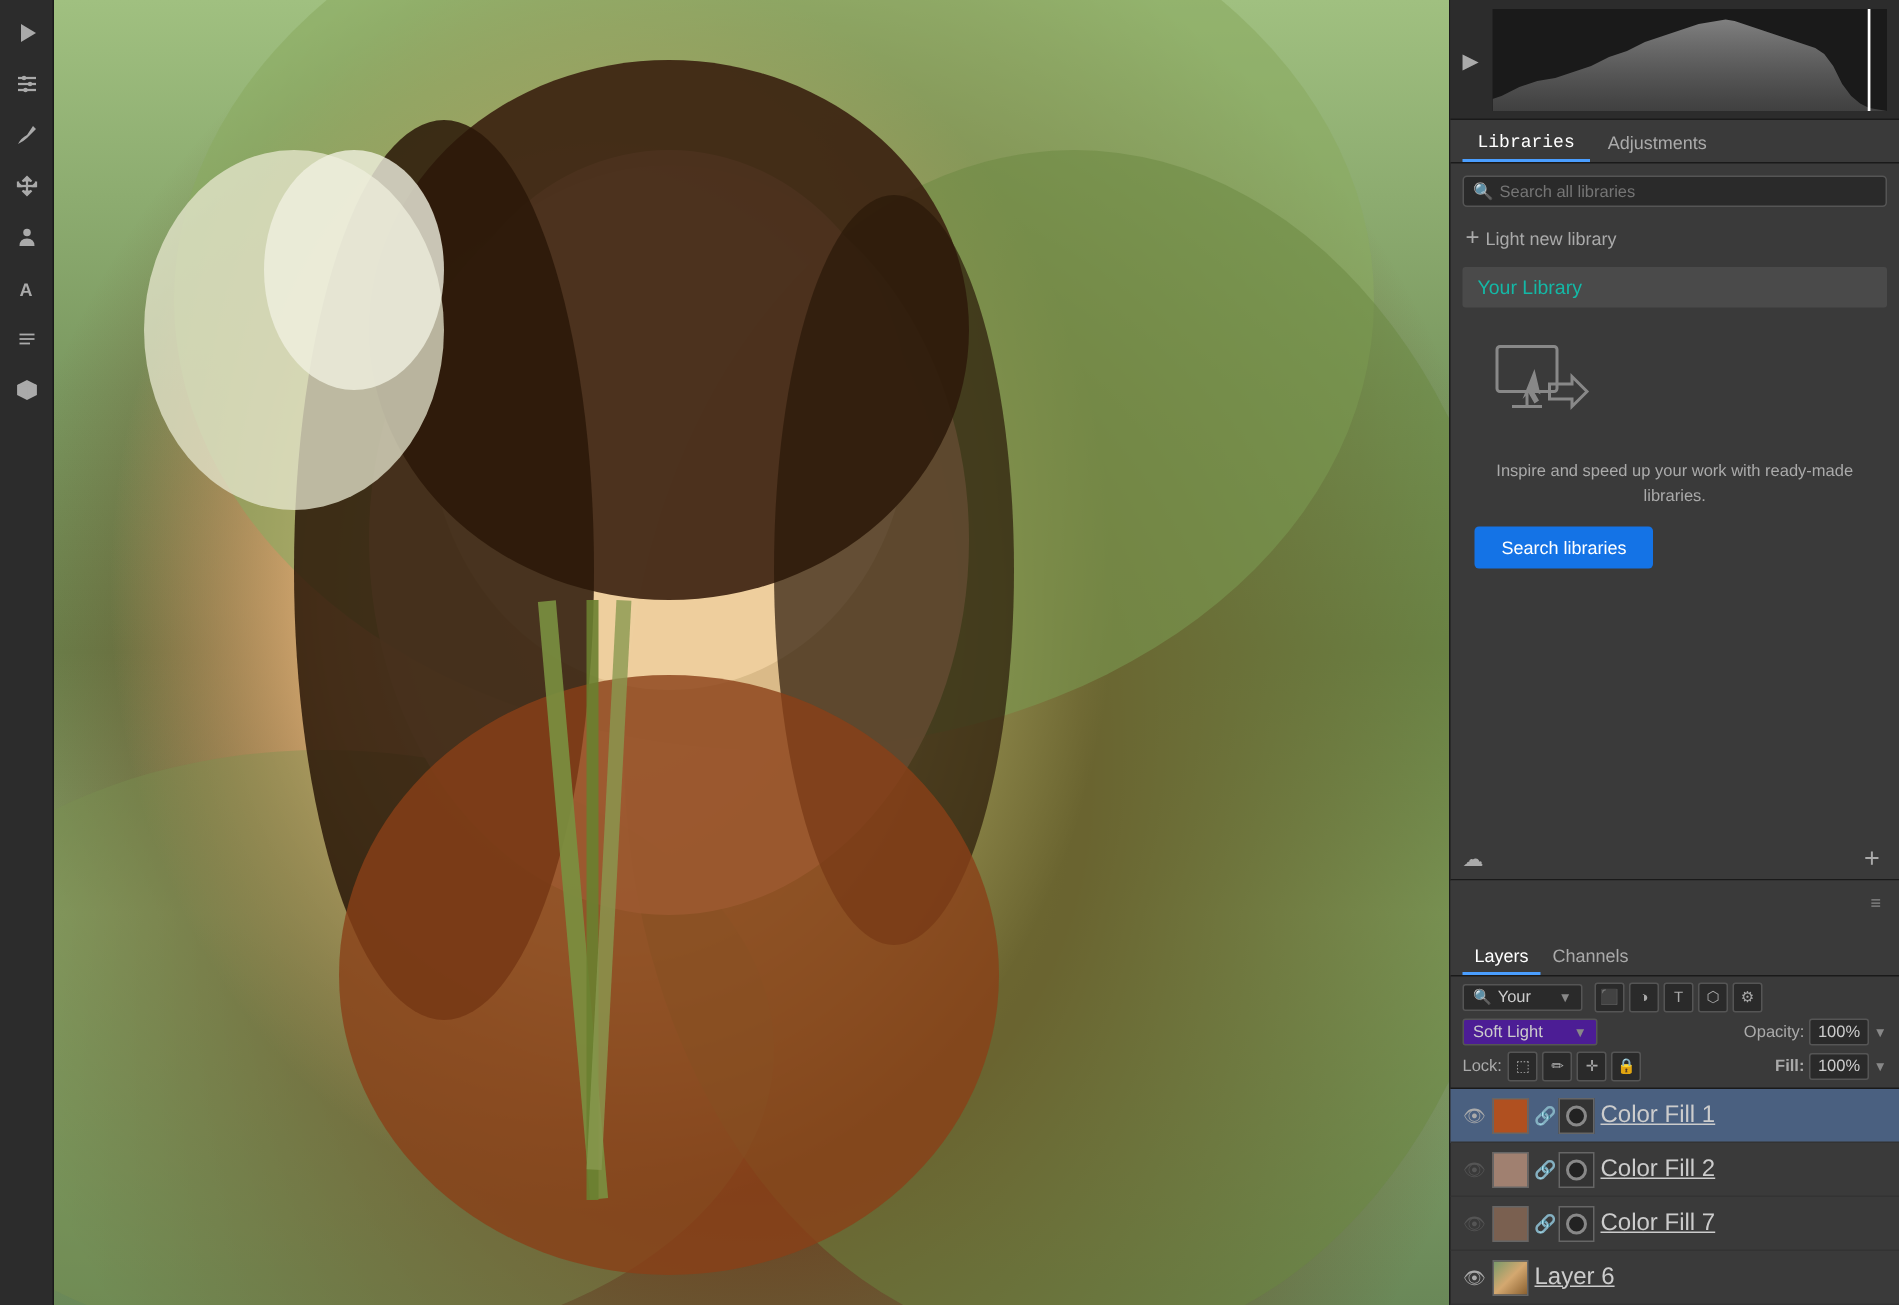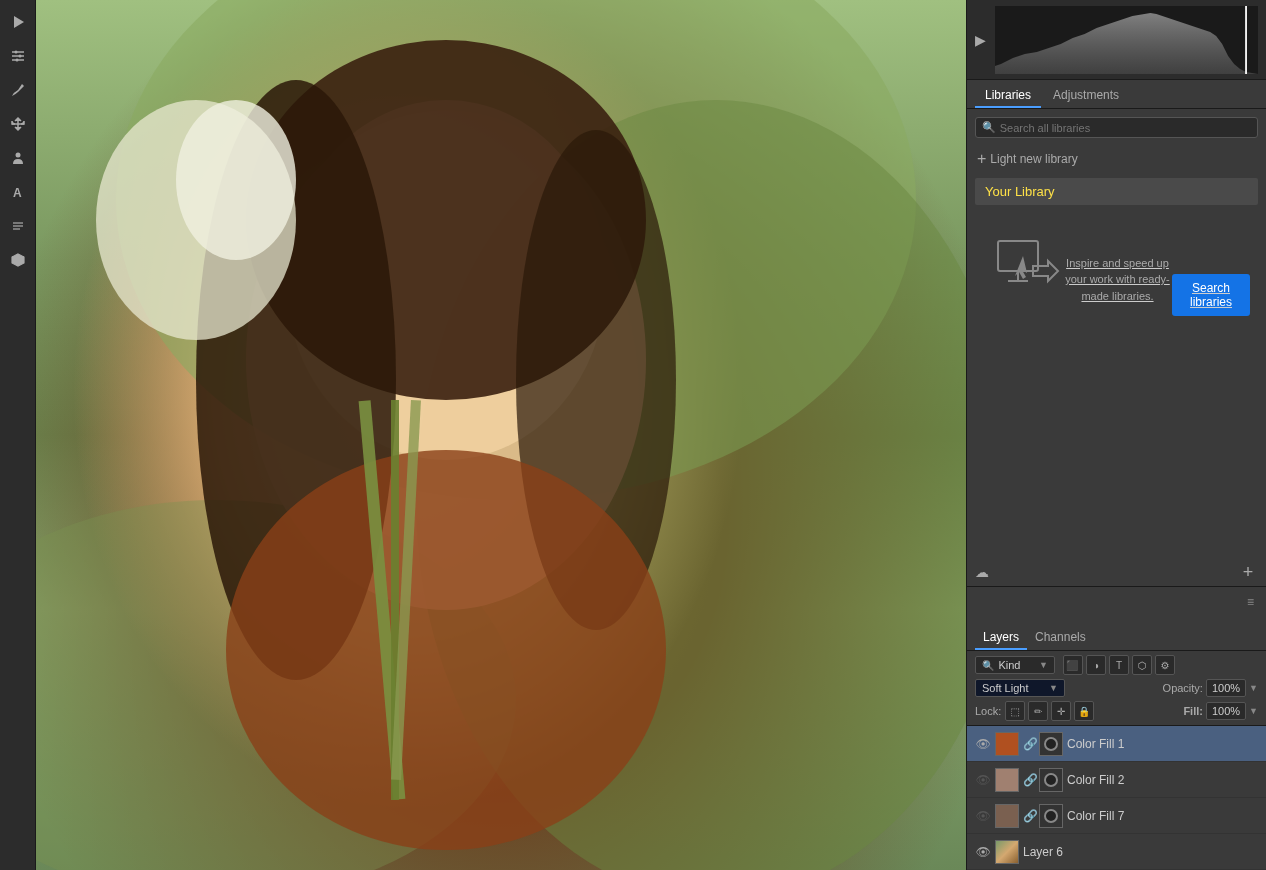--- a/index.html
+++ b/index.html
@@ -111,20 +111,21 @@
     .panel-tab {
       padding: 4px 10px;
       cursor: pointer;
       color: #aaa;
       font-size: 12px;
       border-bottom: 2px solid transparent;
     }
     .panel-tab.active {
       color: #fff;
       border-bottom: 2px solid #4a9eff;
+      font-family: Liberation Mono, monospace;
     }
 
     
     .library-section {
       flex: 1;
       display: flex;
       flex-direction: column;
       overflow: hidden;
       padding: 8px;
     }
@@ -159,33 +160,31 @@
       padding: 4px 2px;
       font-size: 12px;
       margin-bottom: 6px;
     }
     .create-library-btn .plus { font-size: 16px; color: #aaa; }
 
     .your-library-row {
       background: #4a4a4a;
       padding: 6px 10px;
       border-radius: 2px;
-      color: #fde047;
+      color: #14b8a6;
       font-size: 13px;
-      margin-bottom: 10px;
       cursor: pointer;
     }
 
     .library-promo {
       display: flex;
-      flex-direction: row;
-      align-items: flex-end;
+      flex-direction: column;
+      align-items: flex-start;
       padding: 16px 8px;
       text-align: center;
-      text-decoration: underline;
     }
     .library-icon-svg {
       margin-bottom: 12px;
     }
     .library-promo-text {
       color: #aaa;
       font-size: 11px;
       line-height: 1.5;
       margin-bottom: 12px;
     }
@@ -288,21 +287,21 @@
     }
 
     .layers-row2 {
       display: flex;
       align-items: center;
       gap: 4px;
     }
     .blend-dropdown {
       display: flex;
       align-items: center;
-      background: #0f172a;
+      background: #4c1d95;
       border: 1px solid #555;
       border-radius: 2px;
       padding: 2px 6px;
       gap: 4px;
       cursor: pointer;
       min-width: 90px;
     }
     .blend-dropdown span { color: #ccc; font-size: 11px; }
     .blend-dropdown .arrow { color: #888; font-size: 9px; margin-left: auto; }
     .opacity-group {
@@ -407,22 +406,23 @@
       height: 24px;
       border: 1px solid #666;
       background: #333;
       flex-shrink: 0;
       display: flex;
       align-items: center;
       justify-content: center;
     }
     .layer-name {
       color: #ccc;
-      font-size: 12px;
+      font-size: 16px;
       flex: 1;
+      text-decoration: underline;
     }
 
     .color-fill-1-thumb {
       background: #b05020;
     }
     .color-fill-2-thumb {
       background: #a08070;
     }
     .color-fill-3-thumb {
       background: #7a6050;
@@ -595,21 +595,21 @@
     <div class="layers-tab active">Layers</div>
     <div class="layers-tab">Channels</div>
     <span class="layers-menu-dots">≡</span>
   </div>
 
   <div class="layers-controls">
 
     <div class="layers-row1">
       <div class="kind-dropdown">
         <span style="font-size:10px;color:#888;">🔍</span>
-        <span>Kind</span>
+        <span>Your</span>
         <span class="arrow">▼</span>
       </div>
       <div class="layer-icons-row">
         <div class="layer-icon-btn">⬛</div>
         <div class="layer-icon-btn">◑</div>
         <div class="layer-icon-btn">T</div>
         <div class="layer-icon-btn">⬡</div>
         <div class="layer-icon-btn">⚙</div>
       </div>
     </div>

